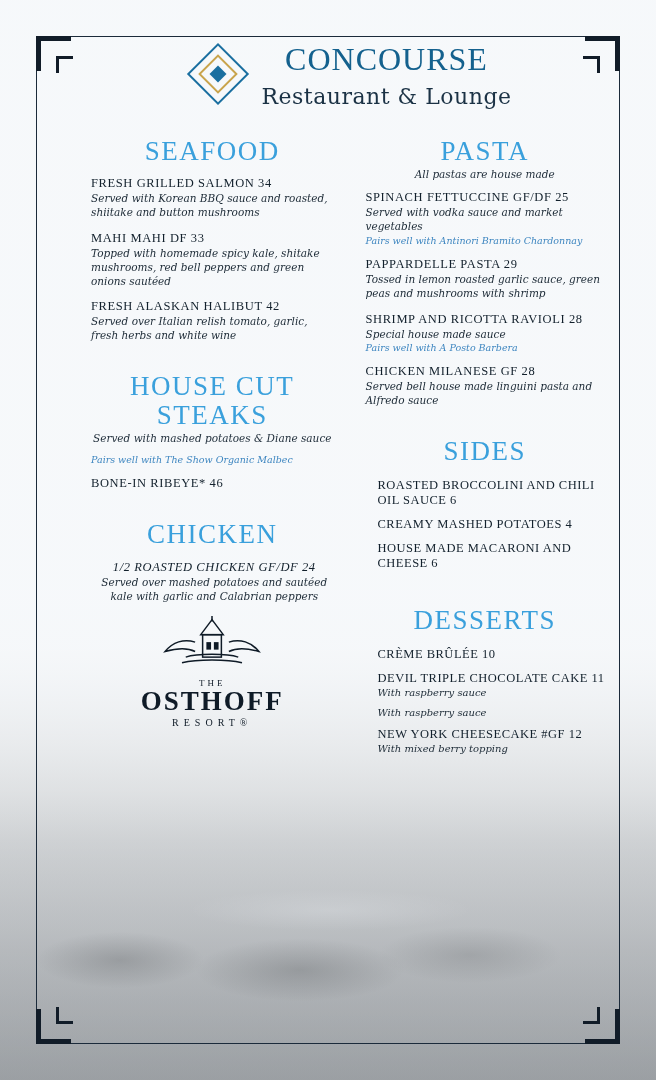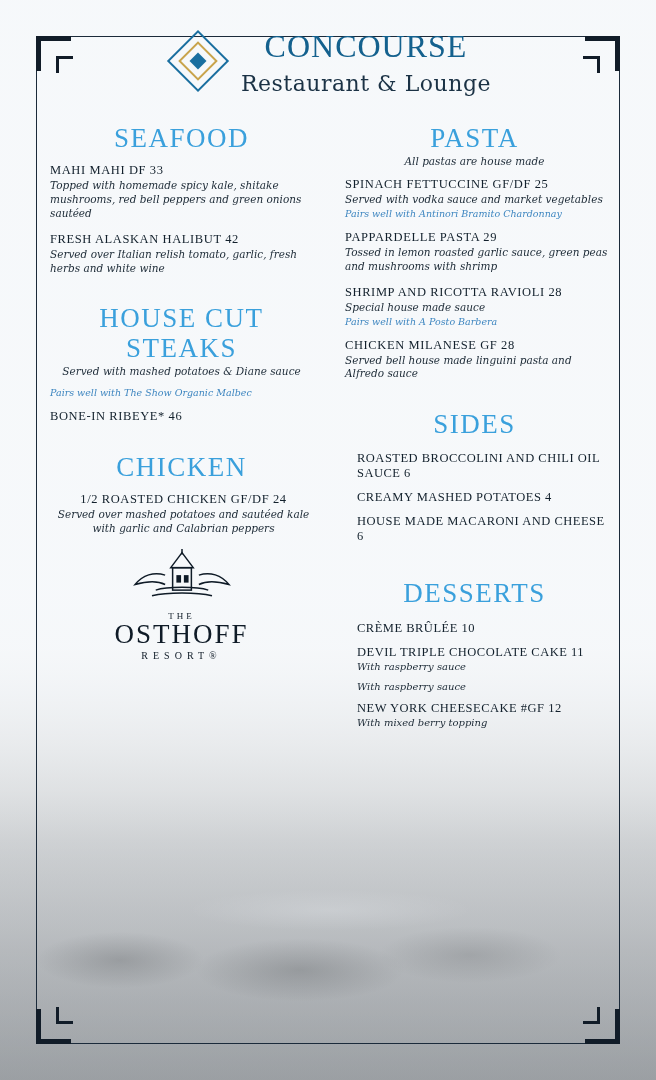--- a/index.html
+++ b/index.html
@@ -78,21 +78,22 @@
     z-index: 3;
   }
   .corner-in.tl { left: 56px; top: 56px; border-left: 3px solid #111c28; border-top: 3px solid #111c28; }
   .corner-in.tr { right: 56px; top: 56px; border-right: 3px solid #111c28; border-top: 3px solid #111c28; }
   .corner-in.bl { left: 56px; bottom: 56px; border-left: 3px solid #111c28; border-bottom: 3px solid #111c28; }
   .corner-in.br { right: 56px; bottom: 56px; border-right: 3px solid #111c28; border-bottom: 3px solid #111c28; }
 
   .content {
     position: relative;
     z-index: 4;
-    padding: 14px 46px 0 46px;
+    padding: 27px 46px 0 46px;
+    margin-left: 41px;
   }
 
   
   .brand {
     display: flex;
     align-items: center;
     justify-content: center;
     gap: 10px;
     margin-top: 6px;
   }
@@ -195,21 +196,21 @@
     color: #3e86c0;
     margin-top: 1px;
   }
 
   .left .items { padding-left: 4px; }
   .right .items { padding-left: 6px; }
 
   
   .center-items { text-align: center; }
   .center-items .item-name,
-  .center-items .item-desc { text-align: center; }
+  .center-items .item-desc { text-align: center; font-style: italic; }
 
   .sides-list { margin-top: 12px; padding-left: 18px; }
   .side-row {
     font-family: "Liberation Serif", serif;
     font-size: 12.5px;
     letter-spacing: .5px;
     color: #12202c;
     text-transform: uppercase;
     margin-bottom: 9px;
   }
@@ -245,21 +246,21 @@
     font-size: 9px;
     letter-spacing: 3px;
     color: #0f1b27;
   }
   .resort-name {
     font-family: "Liberation Serif", serif;
     font-size: 27px;
     letter-spacing: 2px;
     color: #0f1b27;
     line-height: 1;
-    font-weight: normal;
+    font-weight: bold;
   }
   .resort-word {
     font-family: "Liberation Serif", serif;
     font-size: 10px;
     letter-spacing: 5px;
     color: #0f1b27;
     margin-top: 2px;
   }
 </style>
 </head>
@@ -297,20 +298,24 @@
     </div>
   </div>
 
 
   <div class="cols">
 
     <div class="col left">
 
       <div class="section-title">SEAFOOD</div>
       <div class="items">
+        <div class="item">
+          <div class="item-name">FRESH GRILLED SALMON  34</div>
+          <div class="item-desc">Served with Korean BBQ sauce and roasted, shiitake and button mushrooms</div>
+        </div>
         <div class="item">
           <div class="item-name">MAHI MAHI  DF  33</div>
           <div class="item-desc">Topped with homemade spicy kale, shitake mushrooms, red bell peppers and green onions sautéed</div>
         </div>
         <div class="item">
           <div class="item-name">FRESH ALASKAN HALIBUT  42</div>
           <div class="item-desc">Served over Italian relish tomato, garlic, fresh herbs and white wine</div>
         </div>
       </div>
 

